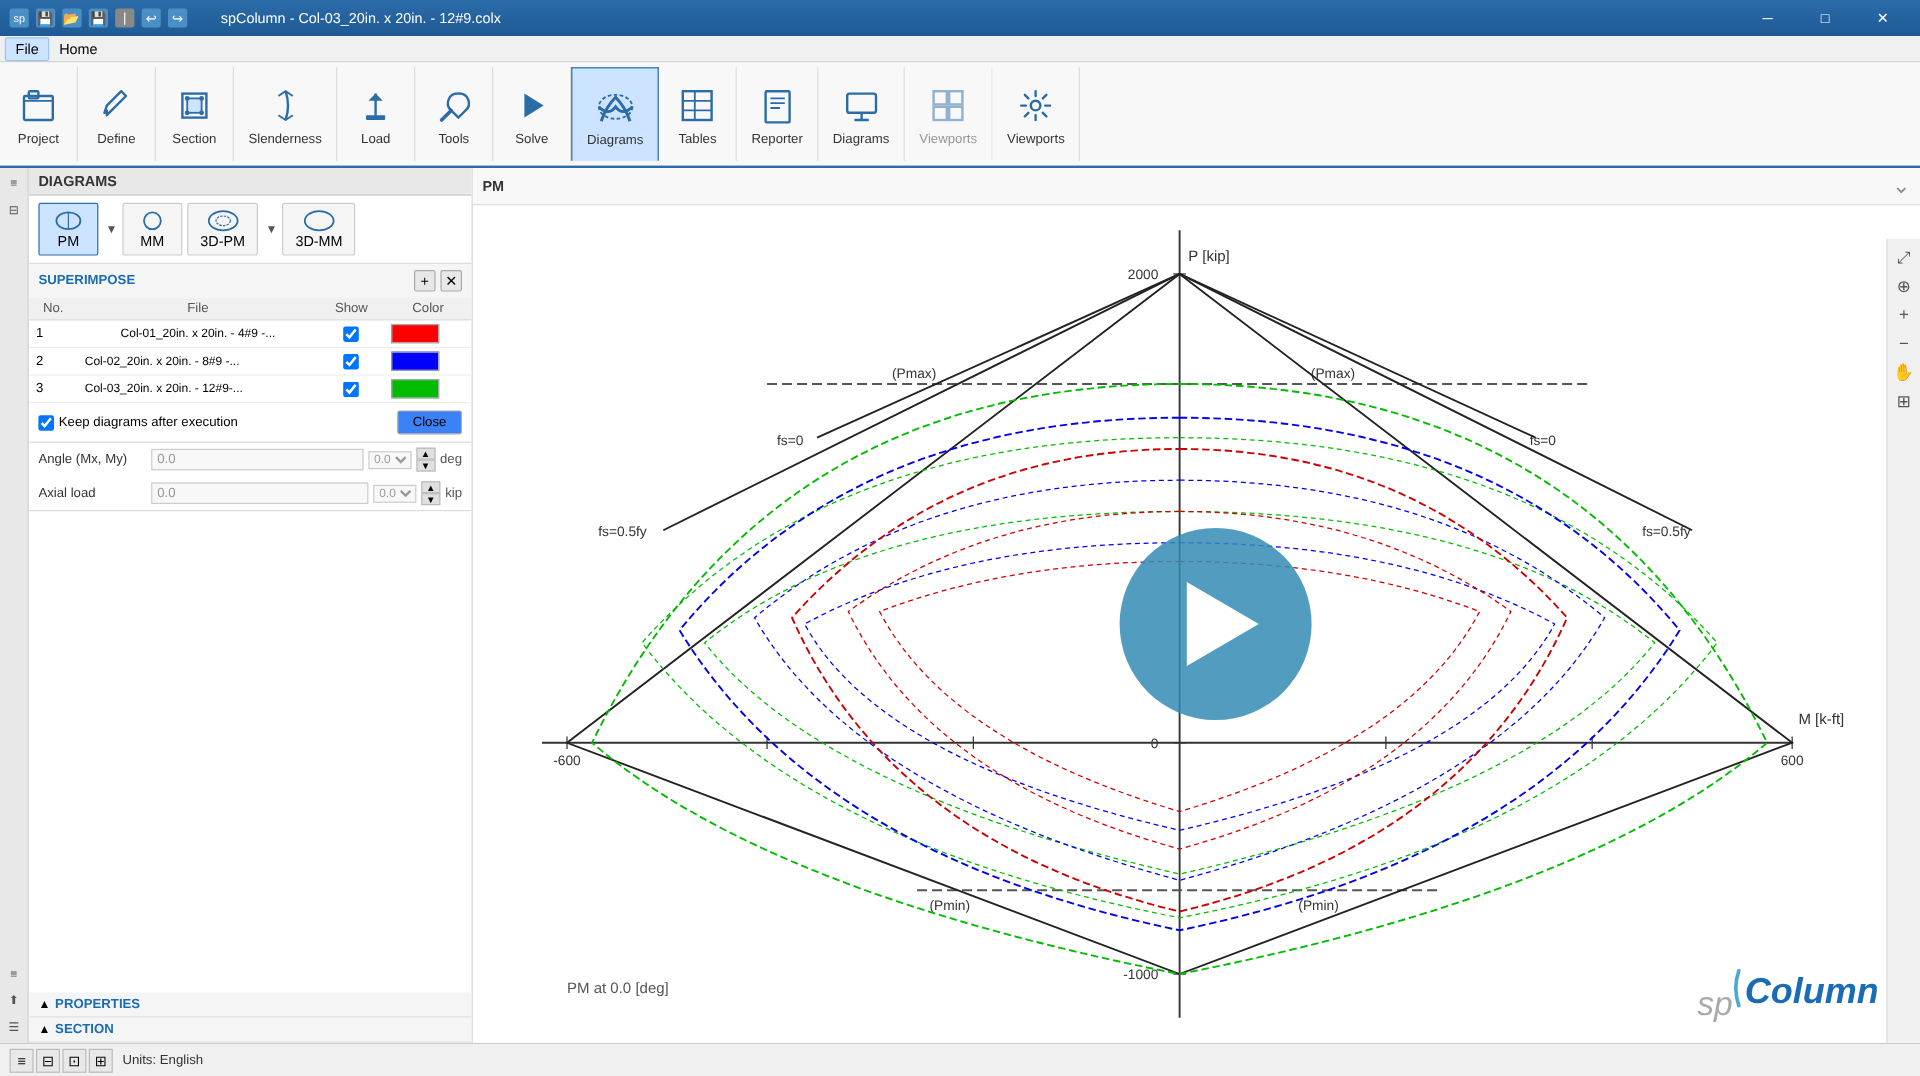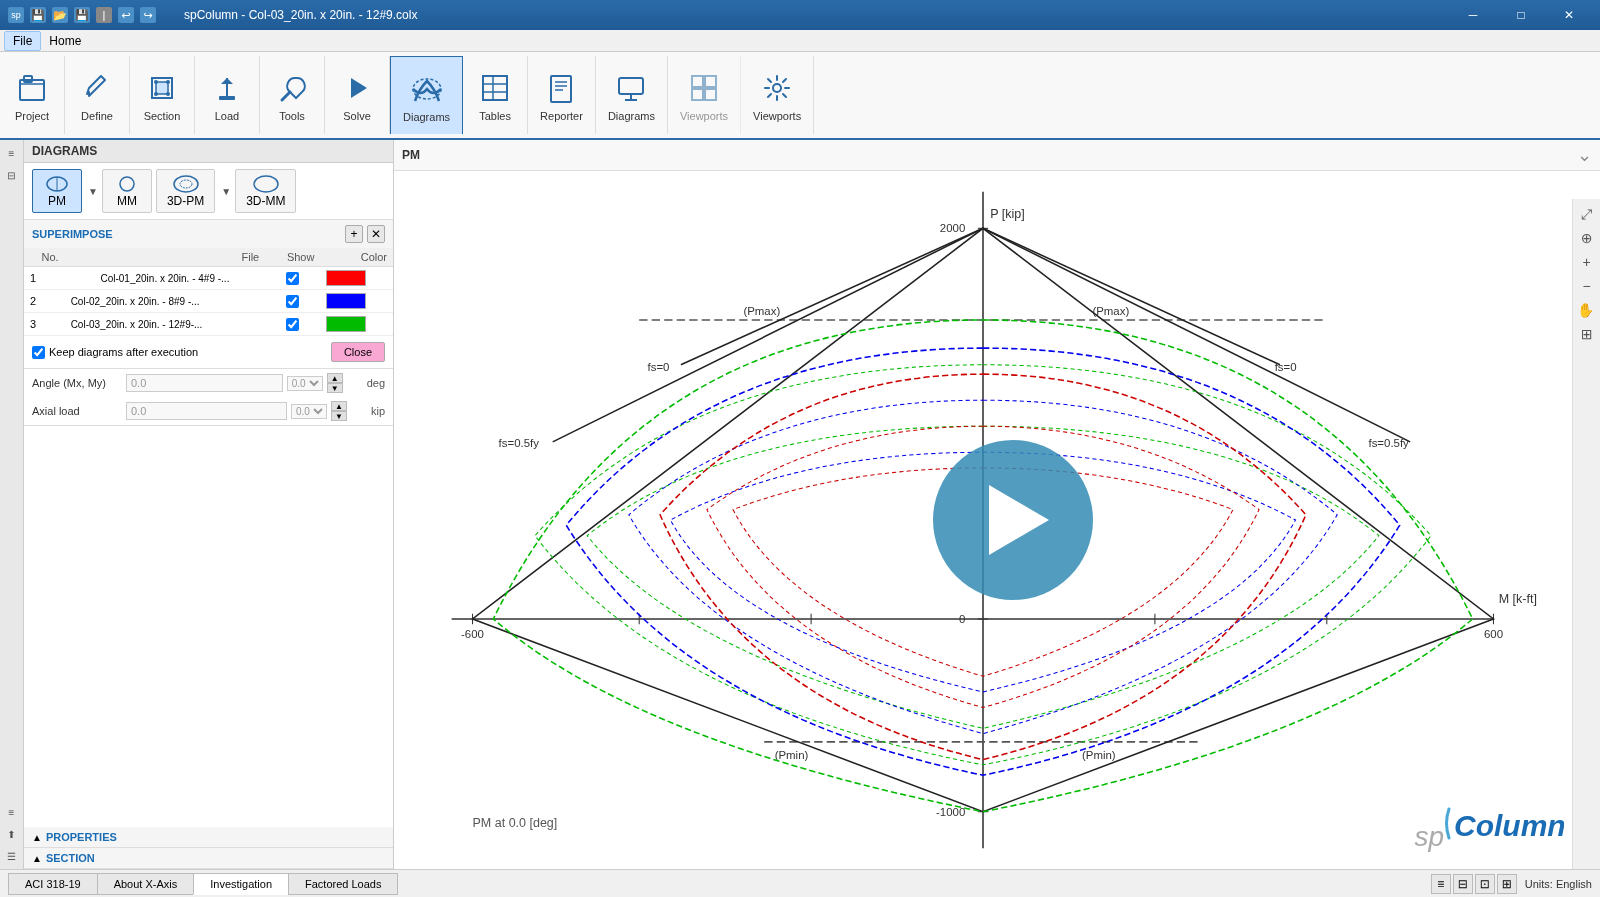--- a/index.html
+++ b/index.html
@@ -165,21 +165,21 @@
 
     
     .superimpose-table {
       width: 100%;
       border-collapse: collapse;
       font-size: 11px;
     }
     .superimpose-table th {
       background: #f0f0f0;
       padding: 3px 6px;
-      text-align: right;
+      text-align: center;
       border-bottom: 1px solid #ddd;
       font-weight: normal;
       color: #555;
       margin-top: 48px;
     }
     .superimpose-table td {
       padding: 3px 6px;
       border-bottom: 1px solid #eee;
       vertical-align: middle;
     }
@@ -191,21 +191,21 @@
 
     .keep-diagrams-row {
       display: flex;
       align-items: center;
       justify-content: space-between;
       padding: 6px 8px;
     }
     .keep-diagrams-label { font-size: 11px; display: flex; align-items: center; gap: 4px; }
     .close-btn {
       padding: 3px 12px;
-      background: #f9a8d4;
+      background: #3b82f6;
       border: 1px solid #aaa;
       border-radius: 2px;
       cursor: pointer;
       font-size: 11px;
     }
 
     
     .nav-row {
       display: flex;
       align-items: center;
@@ -222,21 +222,21 @@
       color: #999;
     }
     .nav-spinner { display: flex; flex-direction: column; }
     .nav-spin-btn {
       width: 16px; height: 10px;
       background: #e0e0e0;
       border: 1px solid #bbb;
       display: flex; align-items: center; justify-content: center;
       font-size: 8px; cursor: pointer;
     }
-    .nav-unit { font-size: 11px; color: #555; margin-left: 20px; }
+    .nav-unit { font-size: 11px; color: #555; margin-left: 0; }
 
     
     .collapse-section {
       padding: 4px 8px;
       background: #f5f5f5;
       border-bottom: 1px solid #ddd;
       display: flex;
       align-items: center;
       cursor: pointer;
     }
@@ -400,20 +400,30 @@
           <rect x="10" y="10" width="12" height="12" fill="#cce4ff" stroke="#2b6ca8" stroke-width="1.5"></rect>
           <circle cx="10" cy="10" r="2" fill="#2b6ca8"></circle>
           <circle cx="22" cy="10" r="2" fill="#2b6ca8"></circle>
           <circle cx="10" cy="22" r="2" fill="#2b6ca8"></circle>
           <circle cx="22" cy="22" r="2" fill="#2b6ca8"></circle>
         </svg>
     </div>
     <div class="ribbon-label">Section</div>
   </div>
 
+  <div class="ribbon-group">
+    <div class="ribbon-large-icon">
+      <svg width="32" height="32" viewBox="0 0 32 32">
+          <path d="M16 4 Q20 16 16 28" fill="none" stroke="#2b6ca8" stroke-width="2"></path>
+          <path d="M10 8 L16 4 L22 8" fill="none" stroke="#2b6ca8" stroke-width="1.5"></path>
+          <path d="M10 24 L16 28 L22 24" fill="none" stroke="#2b6ca8" stroke-width="1.5"></path>
+        </svg>
+    </div>
+    <div class="ribbon-label">Slenderness</div>
+  </div>
 
   <div class="ribbon-group">
     <div class="ribbon-large-icon">
       <svg width="32" height="32" viewBox="0 0 32 32">
           <path d="M16 6 L16 26" stroke="#2b6ca8" stroke-width="2"></path>
           <path d="M10 12 L16 6 L22 12" fill="#2b6ca8"></path>
           <rect x="8" y="24" width="16" height="4" fill="#2b6ca8" rx="1"></rect>
         </svg>
     </div>
     <div class="ribbon-label">Load</div>
@@ -747,26 +757,20 @@
         <div class="right-tool-btn">+</div>
         <div class="right-tool-btn">−</div>
         <div class="right-tool-btn">✋</div>
         <div class="right-tool-btn">⊞</div>
       </div>
     </div>
   </div>
 </div>
 
 <div class="status-bar">
-  <div class="status-tabs">
-    <div class="status-tab">ACI 318-19</div>
-    <div class="status-tab">About X-Axis</div>
-    <div class="status-tab active">Investigation</div>
-    <div class="status-tab">Factored Loads</div>
-  </div>
   <div class="status-right">
     <div class="status-view-btns">
       <div class="status-view-btn">≡</div>
       <div class="status-view-btn">⊟</div>
       <div class="status-view-btn">⊡</div>
       <div class="status-view-btn">⊞</div>
     </div>
     <span class="units-label">Units: English</span>
   </div>
 </div>

